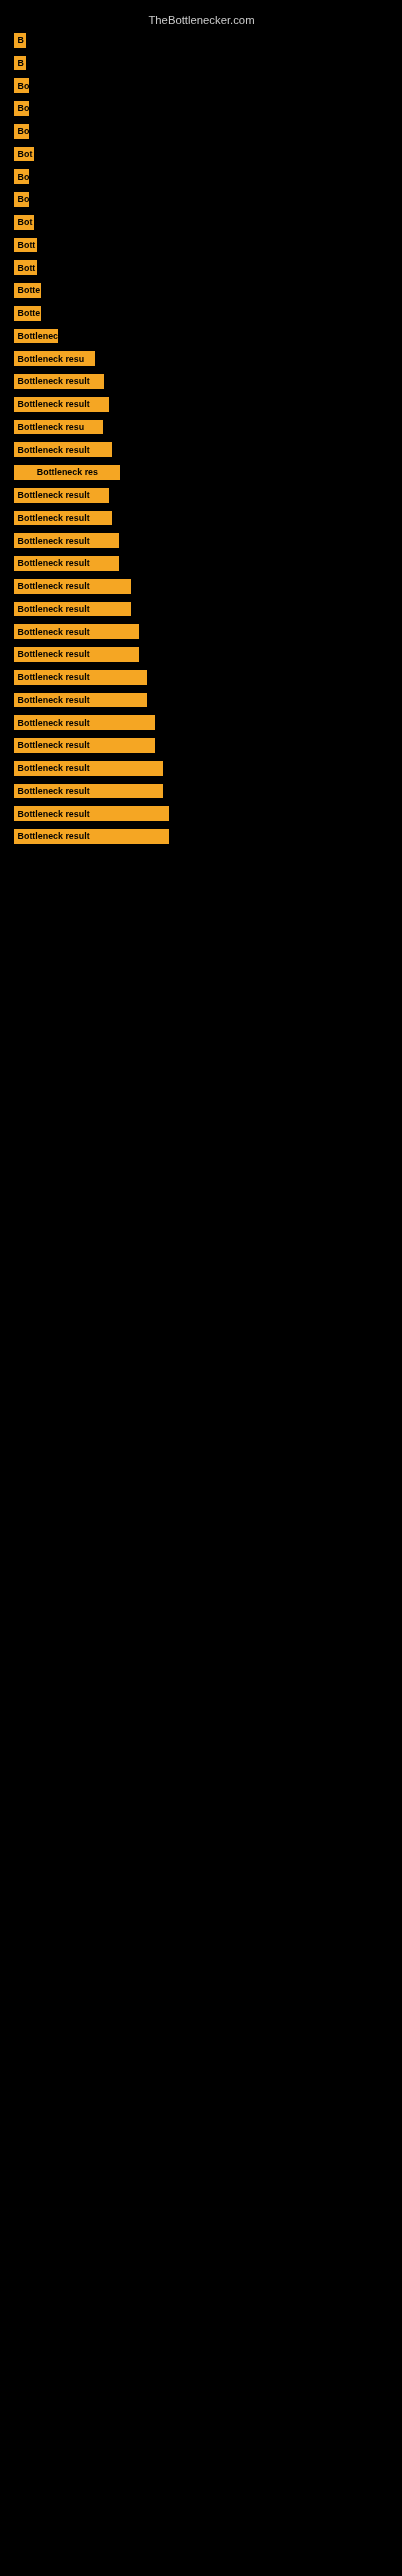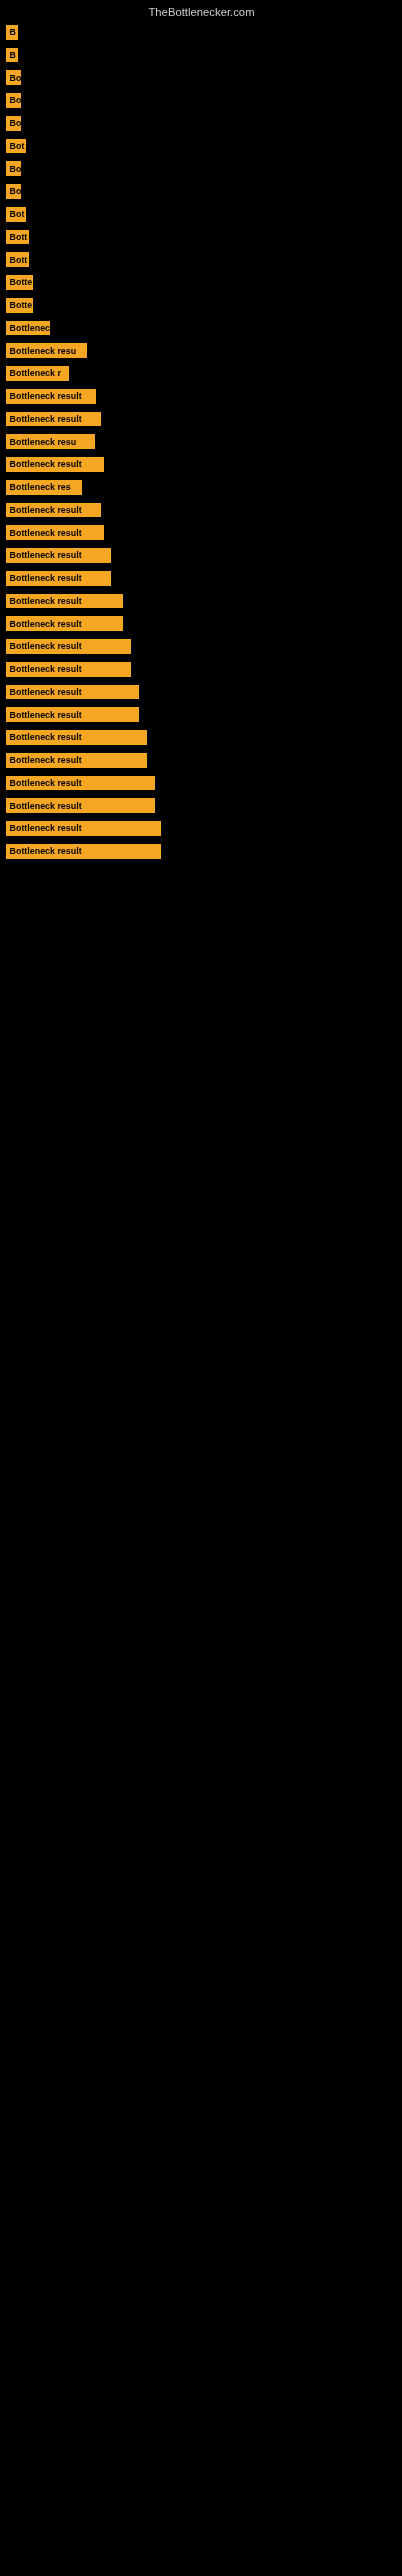--- a/index.html
+++ b/index.html
@@ -15,21 +15,21 @@
     }
     .header {
       text-align: center;
       color: #ccc;
       font-size: 11.3px;
       padding: 6.4px 0 3.2px 0;
     }
     .container {
       width: 403px;
       background: #000;
-      padding: 0;
+      padding: 8px;
     }
     .row {
       display: flex;
       align-items: center;
       padding: 3.2px 6.4px;
       margin-bottom: 1.6px;
     }
     .label-box {
       background-color: #f5a623;
       color: #000;
@@ -87,36 +87,33 @@
       <div class="row">
         <span class="label-box" style="width: 27px;">Botte</span>
       </div>
       <div class="row">
         <span class="label-box" style="width: 44px;">Bottleneck</span>
       </div>
       <div class="row">
         <span class="label-box" style="width: 81px;">Bottleneck resu</span>
       </div>
       <div class="row">
-        <span class="label-box" style="width: 63px;">Bottleneck r</span>
-      </div>
-      <div class="row">
         <span class="label-box" style="width: 90px;">Bottleneck result</span>
       </div>
       <div class="row">
         <span class="label-box" style="width: 95px;">Bottleneck result</span>
       </div>
       <div class="row">
         <span class="label-box" style="width: 89px;">Bottleneck resu</span>
       </div>
       <div class="row">
         <span class="label-box" style="width: 98px;">Bottleneck result</span>
       </div>
       <div class="row">
-        <span class="label-box" style="width: 76px;">Bottleneck res</span>
+        <span class="label-box" style="width: 106px; text-align: center;">Bottleneck res</span>
       </div>
       <div class="row">
         <span class="label-box" style="width: 95px;">Bottleneck result</span>
       </div>
       <div class="row">
         <span class="label-box" style="width: 98px;">Bottleneck result</span>
       </div>
       <div class="row">
         <span class="label-box" style="width: 105px;">Bottleneck result</span>
       </div>

